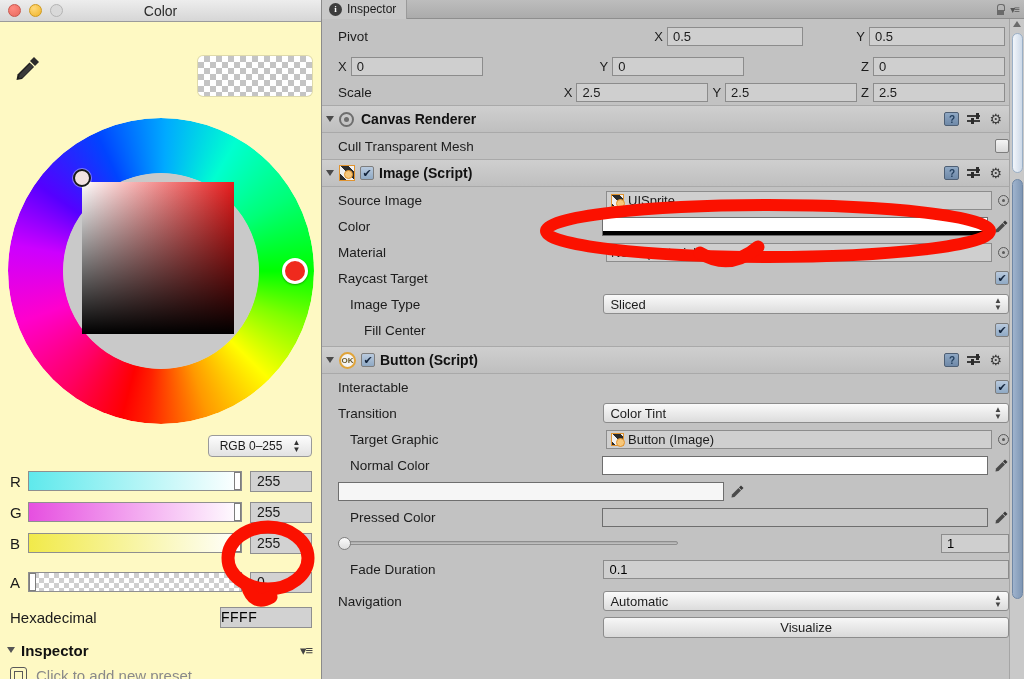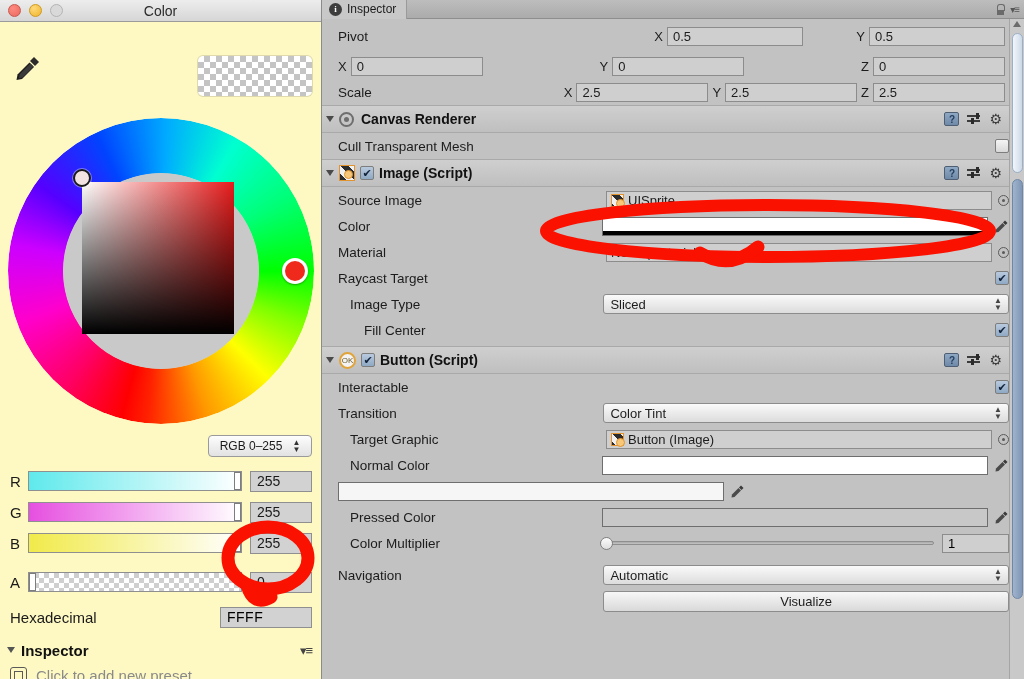--- a/index.html
+++ b/index.html
@@ -104,21 +104,21 @@
     background-image:
       linear-gradient(45deg, #cfcfcf 25%, transparent 25%, transparent 75%, #cfcfcf 75%),
       linear-gradient(45deg, #cfcfcf 25%, transparent 25%, transparent 75%, #cfcfcf 75%);
     background-size: 10px 10px; background-position: 0 0, 5px 5px; background-color: #fff;
   }
   #hex-row { position: absolute; left: 10px; top: 583px; width: 302px; height: 24px; display: flex; align-items: center; }
   #hex-label { font-size: 15px; color: #1a1a1a; }
   #hex-field {
     position: absolute; left: 210px; width: 92px; height: 21px;
     border: 1px solid #8f8f8f; background: #d2d2d2; font-size: 14px;
-    display: flex; align-items: center; padding-left: 6px; letter-spacing: .5px;
+    display: flex; align-items: center; letter-spacing: .5px;
   }
   #swatches-header { position: absolute; left: 8px; top: 617px; width: 304px; height: 22px; display: flex; align-items: center; }
   .disclosure { width: 0; height: 0; border-left: 6px solid #555; border-top: 4px solid transparent;
     border-bottom: 4px solid transparent; margin-right: 7px; transform: rotate(90deg); }
   #swatches-title { font-size: 15px; color: #111; font-weight: 600; }
   #swatches-menu { margin-left: auto; font-size: 13px; color: #444; letter-spacing: -1px; }
   #preset-row { position: absolute; left: 10px; top: 645px; display: flex; align-items: center; gap: 9px; }
   #preset-box { width: 17px; height: 17px; border: 1.5px solid #5a5a5a; border-radius: 3px;
     display: flex; align-items: center; justify-content: center; }
   #preset-box i { display: block; width: 9px; height: 9px; border: 1.5px solid #5a5a5a; }
@@ -183,21 +183,21 @@
 
   .cr-icon { width: 15px; height: 15px; border-radius: 50%; border: 2px solid #6e6e6e;
     display: flex; align-items: center; justify-content: center; margin-right: 7px; }
   .cr-icon i { width: 5px; height: 5px; border-radius: 50%; background: #6e6e6e; }
   .img-icon { width: 16px; height: 16px; border: 1px solid #e0932f; margin-right: 5px;
     background-image: linear-gradient(45deg, #2b2b2b 25%, #f0f0f0 25%, #f0f0f0 50%, #2b2b2b 50%, #2b2b2b 75%, #f0f0f0 75%);
     background-size: 16px 16px; position: relative; }
   .img-icon::after { content:""; position:absolute; left:4px; top:4px; width:7px; height:7px;
     border-radius:50%; border:1.5px solid #e0932f; background:#f7c77a; }
   .ok-icon { width: 17px; height: 17px; border-radius: 50%; border: 2px solid #e0a43a;
-    background: #f3f3f3; color: #6a5a2a; font-size: 8px; font-weight: normal;
+    background: #f3f3f3; color: #6a5a2a; font-size: 8px; font-weight: bold;
     display: flex; align-items: center; justify-content: center; margin-right: 5px; }
 
   .cb { width: 14px; height: 14px; border: 1px solid #7d7d7d; border-radius: 2px;
     background: linear-gradient(#f4f4f4, #d8d8d8); display: flex; align-items: center; justify-content: center; }
   .cb.on { background: linear-gradient(#b9cade, #8fa9c4); }
   .cb.on::after { content:"✔"; font-size: 11px; color: #12233b; line-height: 1; }
   .cb-hdr { margin-right: 5px; }
 
   .field-area { display: flex; align-items: center; }
   .obj-field {
@@ -573,28 +573,31 @@
               <svg width="15" height="15" viewBox="0 0 15 15">
                   <path d="M11 1.5l2.5 2.5-2 2-2.5-2.5z" fill="#3a3a3a"></path>
                   <path d="M8.5 4l2.5 2.5-6.5 6.5-3 .5.5-3z" fill="#4a4a4a"></path>
                 </svg>
             </span>
           </span>
         </div>
 
 
         <div class="row">
-          <span class="lbl lbl-w lbl-indent1">Color Multiplier</span>
           <span class="slider-h">
             <span class="bar"></span>
             <span class="knob"></span>
           </span>
           <span class="num-field">1</span>
         </div>
 
+        <div class="row">
+          <span class="lbl lbl-w lbl-indent1">Fade Duration</span>
+          <span class="wide-inp">0.1</span>
+        </div>
 
         <div class="row" style="margin-top:6px">
           <span class="lbl lbl-w">Navigation</span>
           <span class="dropdown">
             <span>Automatic</span>
             <span class="steppers">▲<br>▼</span>
           </span>
         </div>
 
         <div class="row">

